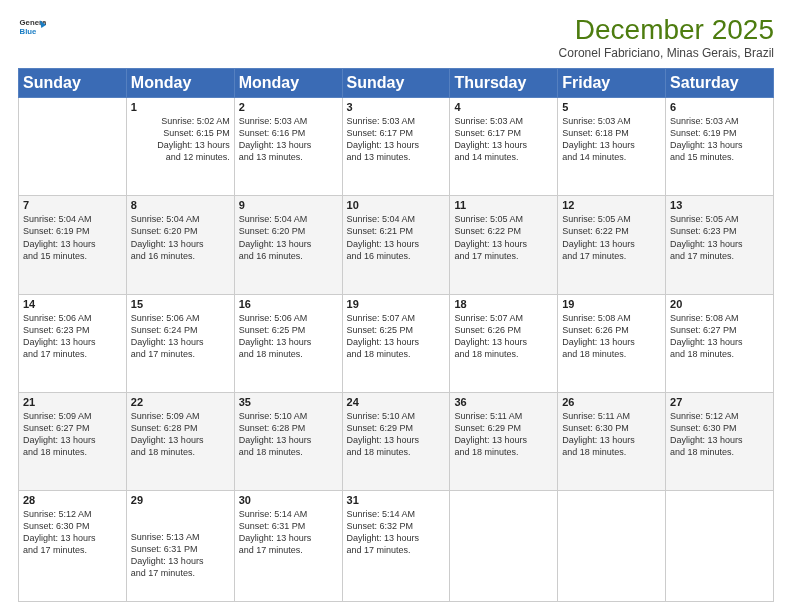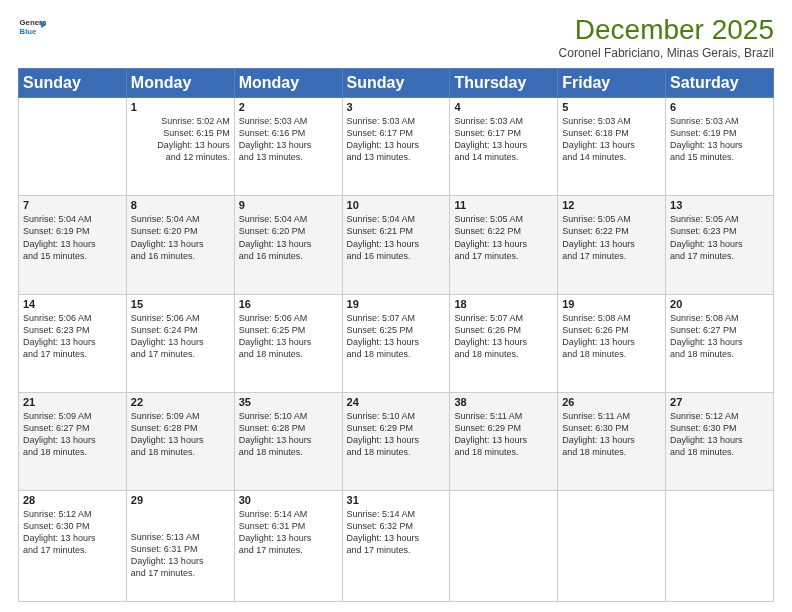--- a/index.html
+++ b/index.html
@@ -291,21 +291,21 @@
 and 18 minutes.</div>
           </td>
           <td>
             <span class="day-num">24</span>
             <div class="day-info" style="white-space: pre-line;">Sunrise: 5:10 AM
 Sunset: 6:29 PM
 Daylight: 13 hours
 and 18 minutes.</div>
           </td>
           <td>
-            <span class="day-num">38</span>
+            <span class="day-num">36</span>
             <div class="day-info" style="white-space: pre-line;">Sunrise: 5:11 AM
 Sunset: 6:29 PM
 Daylight: 13 hours
 and 18 minutes.</div>
           </td>
           <td>
             <span class="day-num">26</span>
             <div class="day-info" style="white-space: pre-line;">Sunrise: 5:11 AM
 Sunset: 6:30 PM
 Daylight: 13 hours

